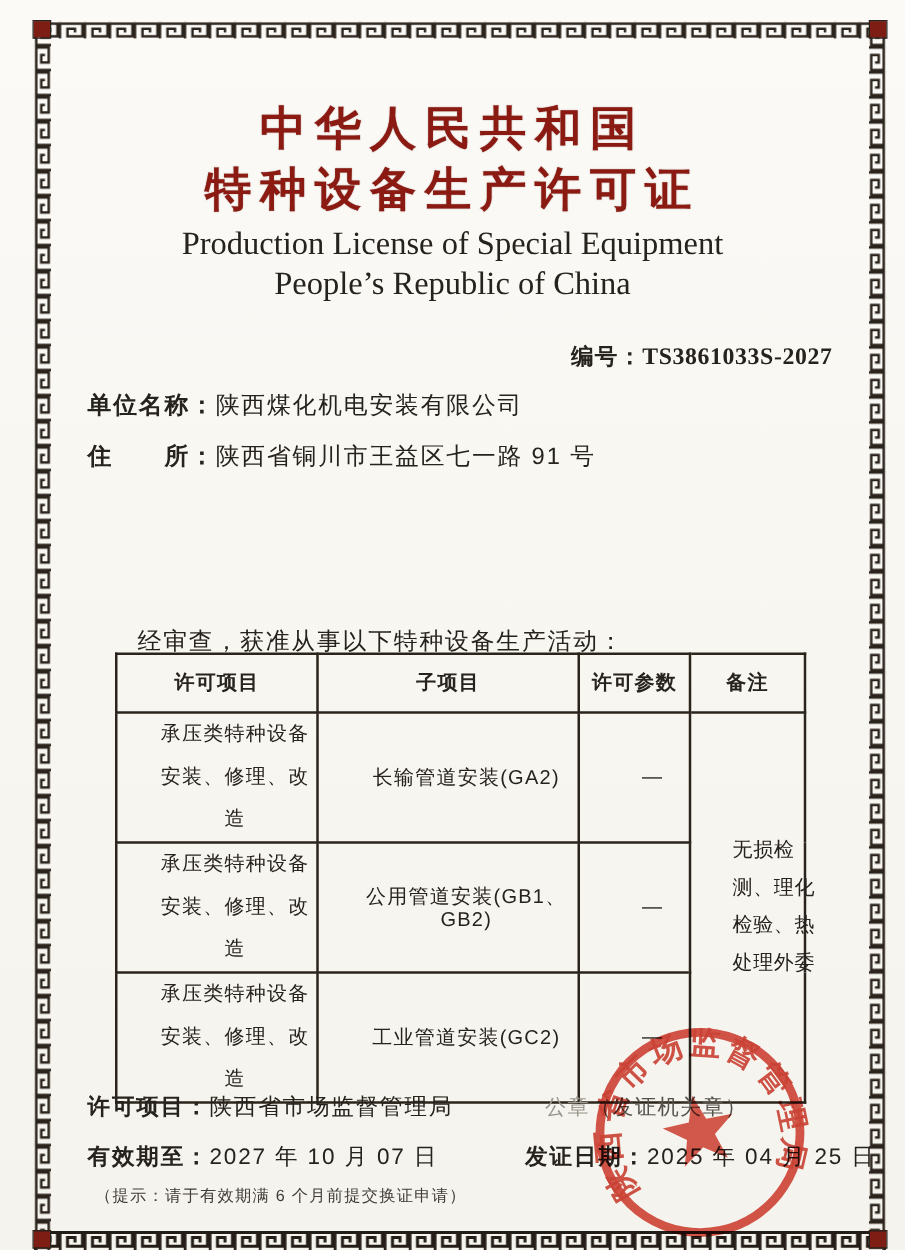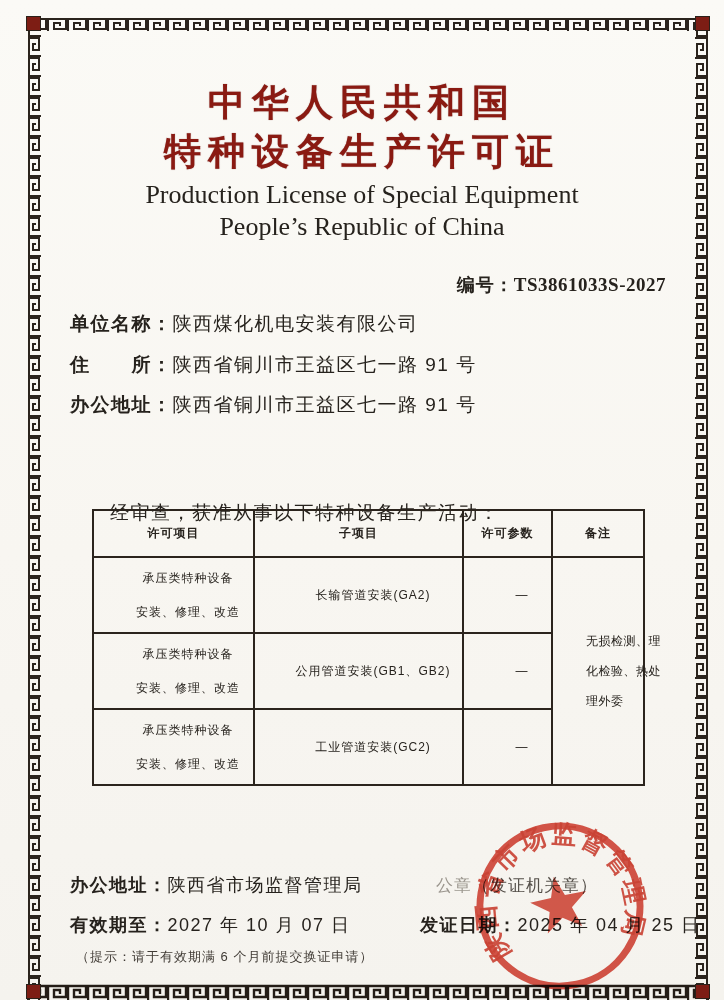--- a/index.html
+++ b/index.html
@@ -32,23 +32,23 @@
     position:absolute;right:58px;top:273px;
     font-size:18px;font-weight:bold;color:#26221d;letter-spacing:1px;
   }
   .license-line .num{font-family:"Liberation Serif","DejaVu Serif",serif;font-size:19px;letter-spacing:.5px;}
   
   .field{position:absolute;left:70px;font-size:19px;color:#26221d;letter-spacing:1.5px;}
   .field .lbl{white-space:pre;font-weight:600;}
   .statement{position:absolute;left:110px;top:500px;font-size:19px;letter-spacing:1.5px;color:#26221d;}
   
   table.permit{
-    position:absolute;left:92px;top:509px;
+    position:absolute;left:92px;top:522px;
     border-collapse:collapse;table-layout:fixed;width:551px;
-    font-size:12px;color:#26221d;
+    font-size:16px;color:#26221d;
   }
   table.permit th,table.permit td{
     border:2px solid #2b241d;text-align:center;vertical-align:middle;
     padding:0 4px;letter-spacing:1px;font-weight:500;
   }
   table.permit th{height:45px;font-weight:600;}
   table.permit td{height:74px;padding-left:33px;}
   .item-cell div{line-height:34px;}
   .remark-cell{padding:0;}
   .remark-text{width:76px;margin:0 auto;line-height:30px;text-align:left;letter-spacing:.5px;}
@@ -122,23 +122,20 @@
 
   <div class="license-line">
     <span>编号：</span><span class="num">TS3861033S-2027</span>
   </div>
 
   <div class="field" style="top:311px;">
     <span class="lbl">单位名称：</span><span>陕西煤化机电安装有限公司</span>
   </div>
   <div class="field" style="top:352px;">
     <span class="lbl">住　　所：</span><span>陕西省铜川市王益区七一路 91 号</span>
-  </div>
-  <div class="field" style="top:392px;">
-    <span class="lbl">办公地址：</span><span>陕西省铜川市王益区七一路 91 号</span>
   </div>
 
   <div class="statement">经审查，获准从事以下特种设备生产活动：</div>
 
   <table class="permit">
     <colgroup>
         <col style="width:161px">
         <col style="width:209px">
         <col style="width:89px">
         <col style="width:92px">
@@ -174,21 +171,21 @@
         <div>承压类特种设备</div>
         <div>安装、修理、改造</div>
       </td>
       <td>工业管道安装(GC2)</td>
       <td class="dash">—</td>
     </tr>
   </tbody>
     </table>
 
   <div class="foot" style="left:70px;top:873px;">
-    <span class="lbl">办公地址：</span><span>陕西省市场监督管理局</span>
+    <span class="lbl">许可项目：</span><span>陕西省市场监督管理局</span>
   </div>
   <div class="foot" style="left:70px;top:913px;text-align:center;">
     <span class="lbl">有效期至：</span><span>2027 年 10 月 07 日</span>
   </div>
   <div class="note">（提示：请于有效期满 6 个月前提交换证申请）</div>
 
   <div class="seal-caption">
     <span class="faded">公章</span><span class="rest">（发证机关章）</span>
   </div>
   <div class="foot" style="left:420px;top:913px;">

